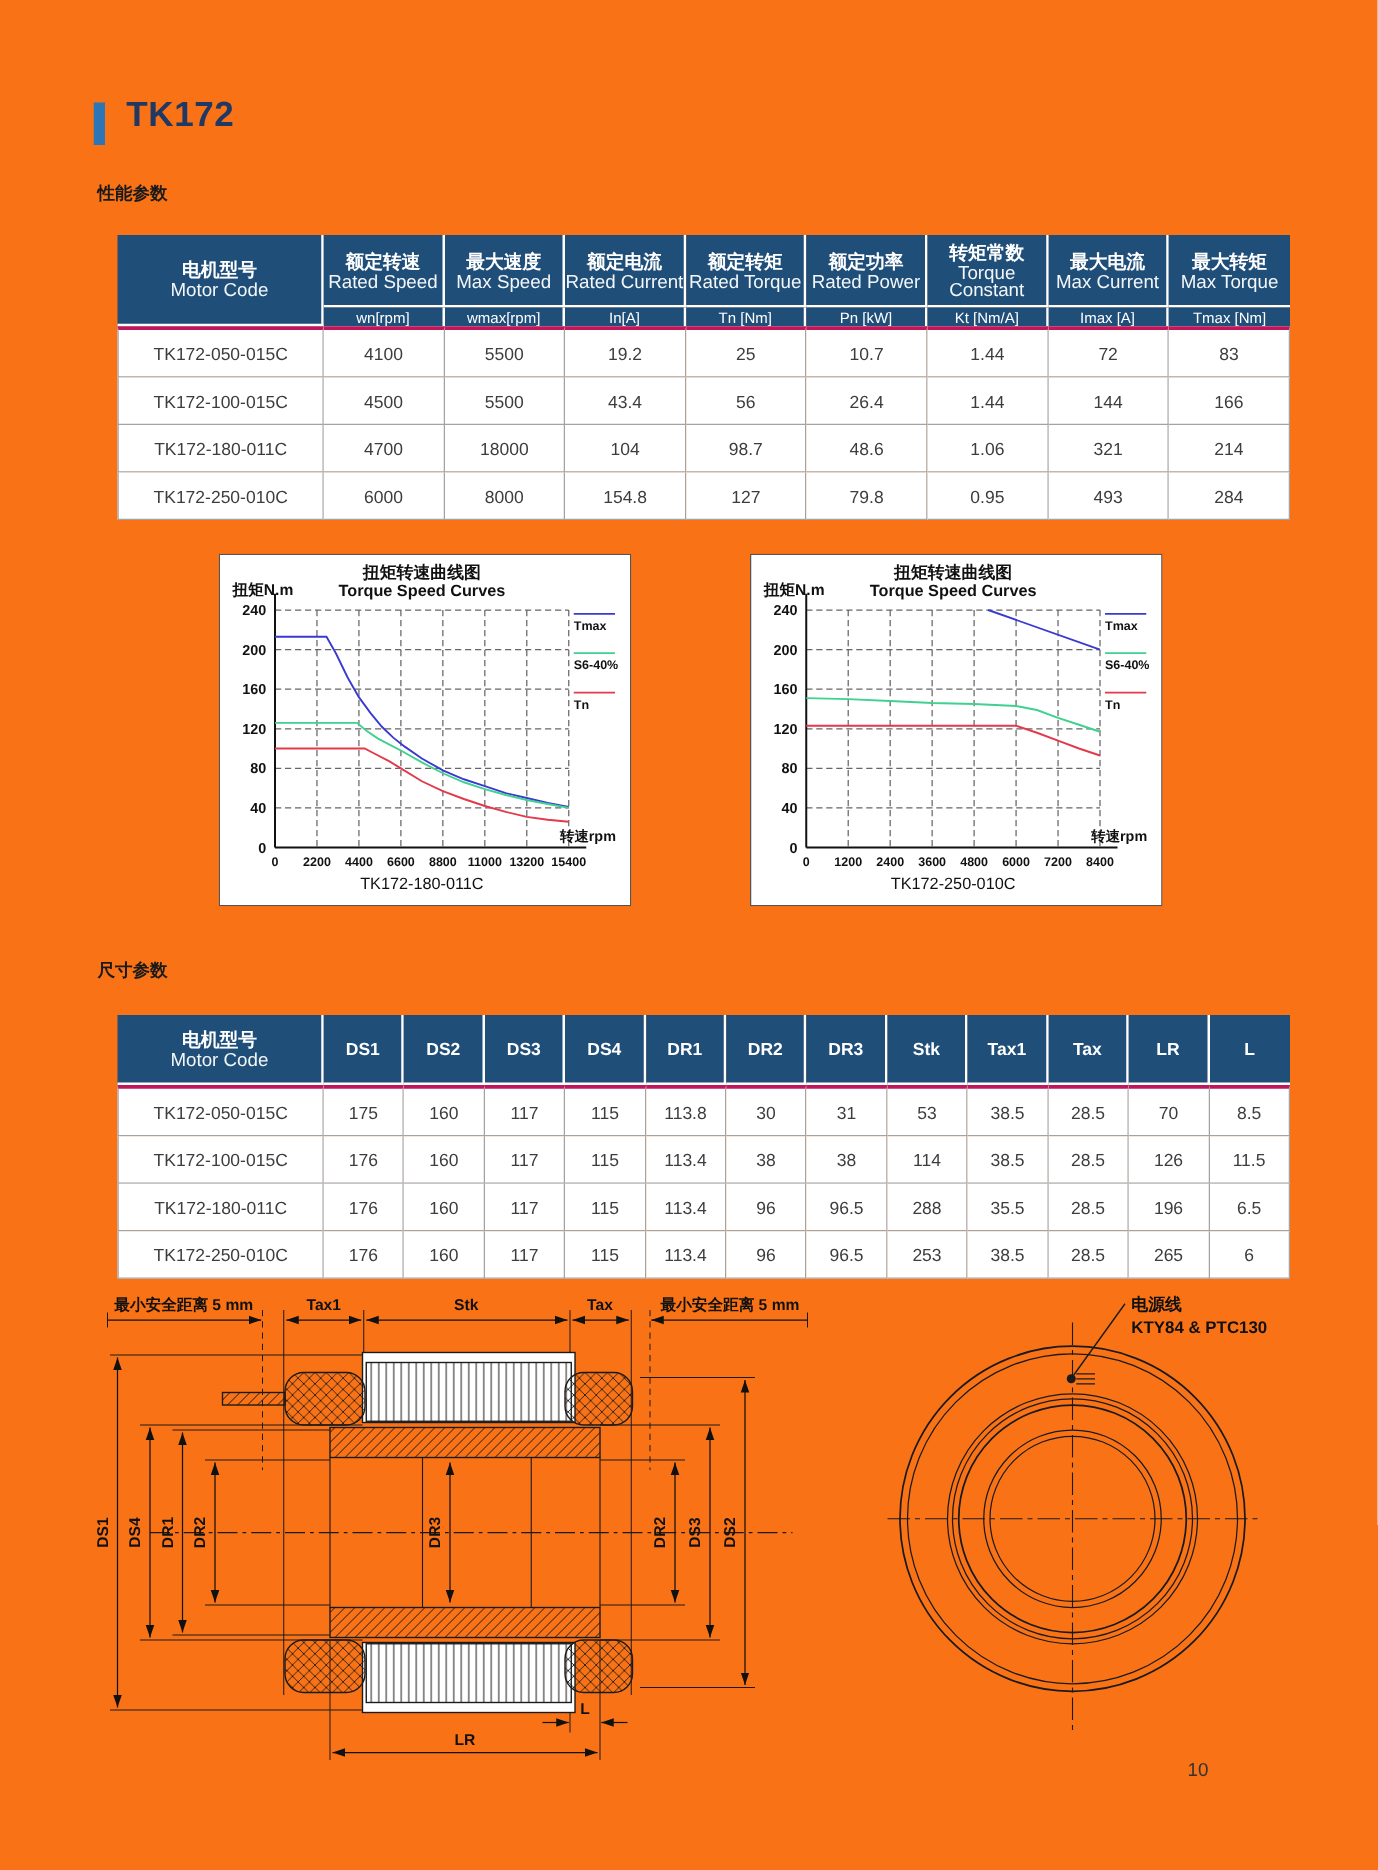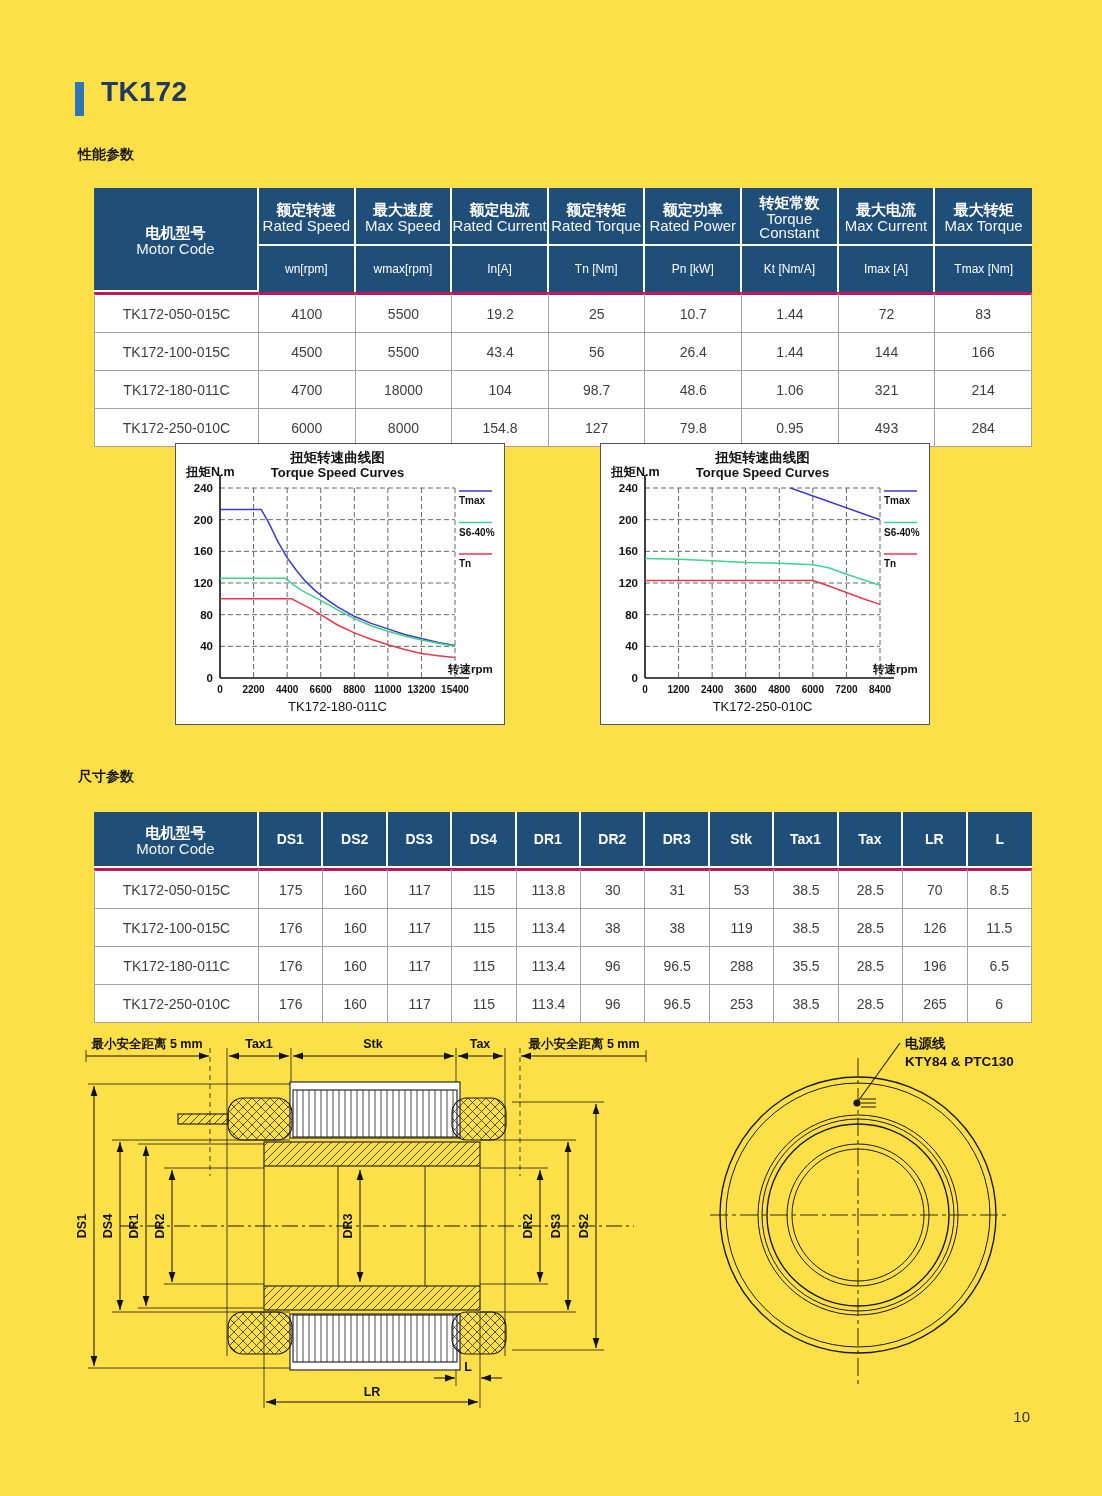--- a/index.html
+++ b/index.html
@@ -1,34 +1,34 @@
 <!DOCTYPE html>
 <html><head>
 <meta charset="utf-8">
 <style>
   html,body{margin:0;padding:0;background:#e8e8e8;}
-  .page{position:relative;width:1102px;height:1496px;background:#fde047;margin:0 auto;
+  .page{position:relative;width:1102px;height:1496px;background:#f97316;margin:0 auto;
         font-family:"Liberation Sans",sans-serif;overflow:hidden;}
   .abs{position:absolute;}
 
   
   .accent-bar{left:75px;top:82px;width:9px;height:34px;background:#2e75b6;}
   .doc-title{left:101px;top:76px;font-size:28px;font-weight:bold;color:#1f3864;letter-spacing:.5px;}
   .section-heading{font-size:14px;font-weight:bold;color:#1a1a1a;}
   .sec1{left:78px;top:146px;}
   .sec2{left:78px;top:768px;}
 
   
   table.datatable{border-collapse:separate;border-spacing:0;table-layout:fixed;width:938px;margin-left:12px;}
   table.datatable th{background:#1f4e79;color:#ffffff;font-weight:normal;text-align:center;
                      border-right:2px solid #ffffff;vertical-align:middle;padding:0;}
   table.datatable th:last-child{border-right:none;}
   .hrow1 th{border-bottom:2px solid #ffffff;height:56px;}
   .hrow1 th.mc-cell{height:auto;}
-  .hrow2 th{height:46px;font-size:12px;}
+  .hrow2 th{height:15px;font-size:12px;}
   .h-zh{font-size:15px;font-weight:bold;line-height:19px;}
   .h-en{font-size:15px;line-height:14px;opacity:.95;}
   table.datatable td{background:#ffffff;color:#3d3d3d;font-size:14px;text-align:center;height:35px;
                      border-right:1px solid #a3a3a3;border-bottom:1px solid #a3a3a3;}
   table.datatable td:first-child{border-left:1px solid #a3a3a3;}
   table.datatable tbody tr:first-child td{border-top:3px solid #be185d;}
   #perf-table-wrap{left:82px;top:188px;}
   #dim-table-wrap{left:82px;top:812px;}
   #dim-table th{height:54px;font-size:14px;font-weight:bold;}
   #dim-table th.mc-cell{font-weight:normal;}
@@ -36,21 +36,21 @@
   
   .chart{position:absolute;width:330px;height:282px;}
   #chart0{left:175px;top:443px;}
   #chart1{left:600px;top:443px;}
 
   
   #xsec{left:72px;top:1026px;width:590px;height:416px;}
   #circview{left:700px;top:1030px;width:330px;height:380px;}
   svg text{font-family:"Liberation Sans",sans-serif;}
   .dimtext{font-size:12.5px;font-weight:bold;fill:#111;}
-  .page-number{left:950px;top:1408px;width:80px;text-align:right;font-size:15px;color:#333;}
+  .page-number{left:950px;top:1408px;width:80px;text-align:left;font-size:15px;color:#333;}
 </style>
 </head>
 <body>
 
 <div class="page">
 
   <div class="abs accent-bar"></div>
   <div class="abs doc-title">TK172</div>
 
   <div class="abs section-heading sec1">性能参数</div>
@@ -299,21 +299,21 @@
           </tr>
           <tr>
             <td>TK172-100-015C</td>
             <td>176</td>
             <td>160</td>
             <td>117</td>
             <td>115</td>
             <td>113.4</td>
             <td>38</td>
             <td>38</td>
-            <td>119</td>
+            <td>114</td>
             <td>38.5</td>
             <td>28.5</td>
             <td>126</td>
             <td>11.5</td>
           </tr>
           <tr>
             <td>TK172-180-011C</td>
             <td>176</td>
             <td>160</td>
             <td>117</td>

